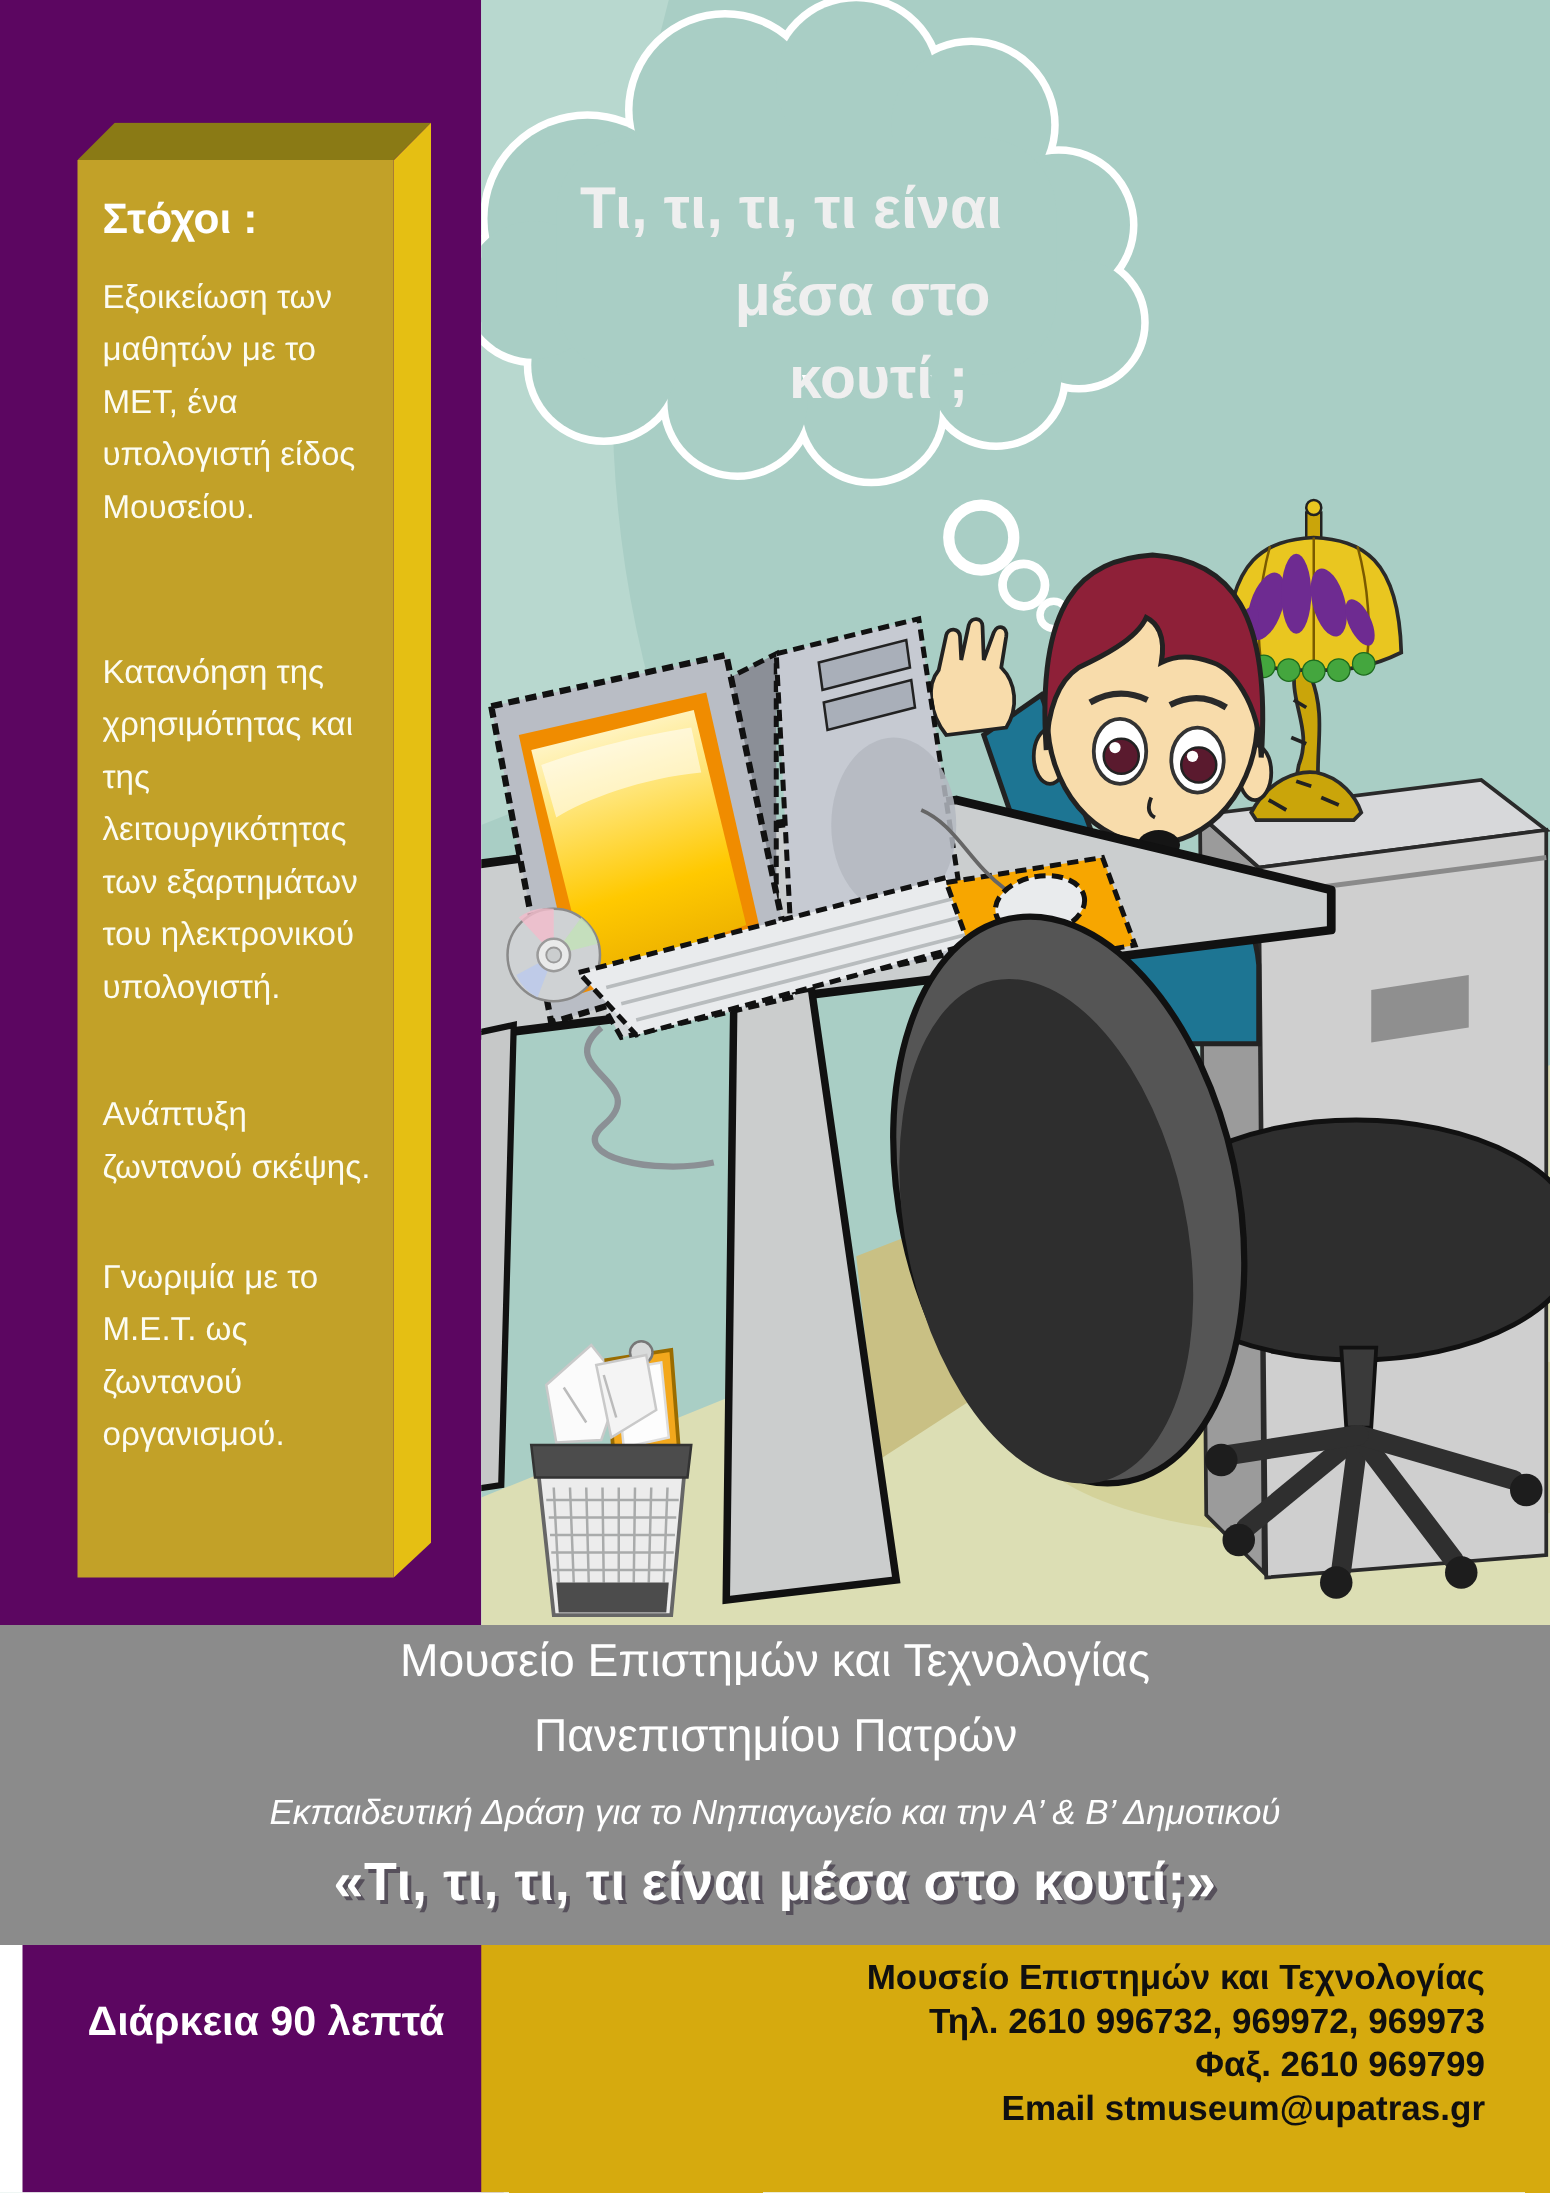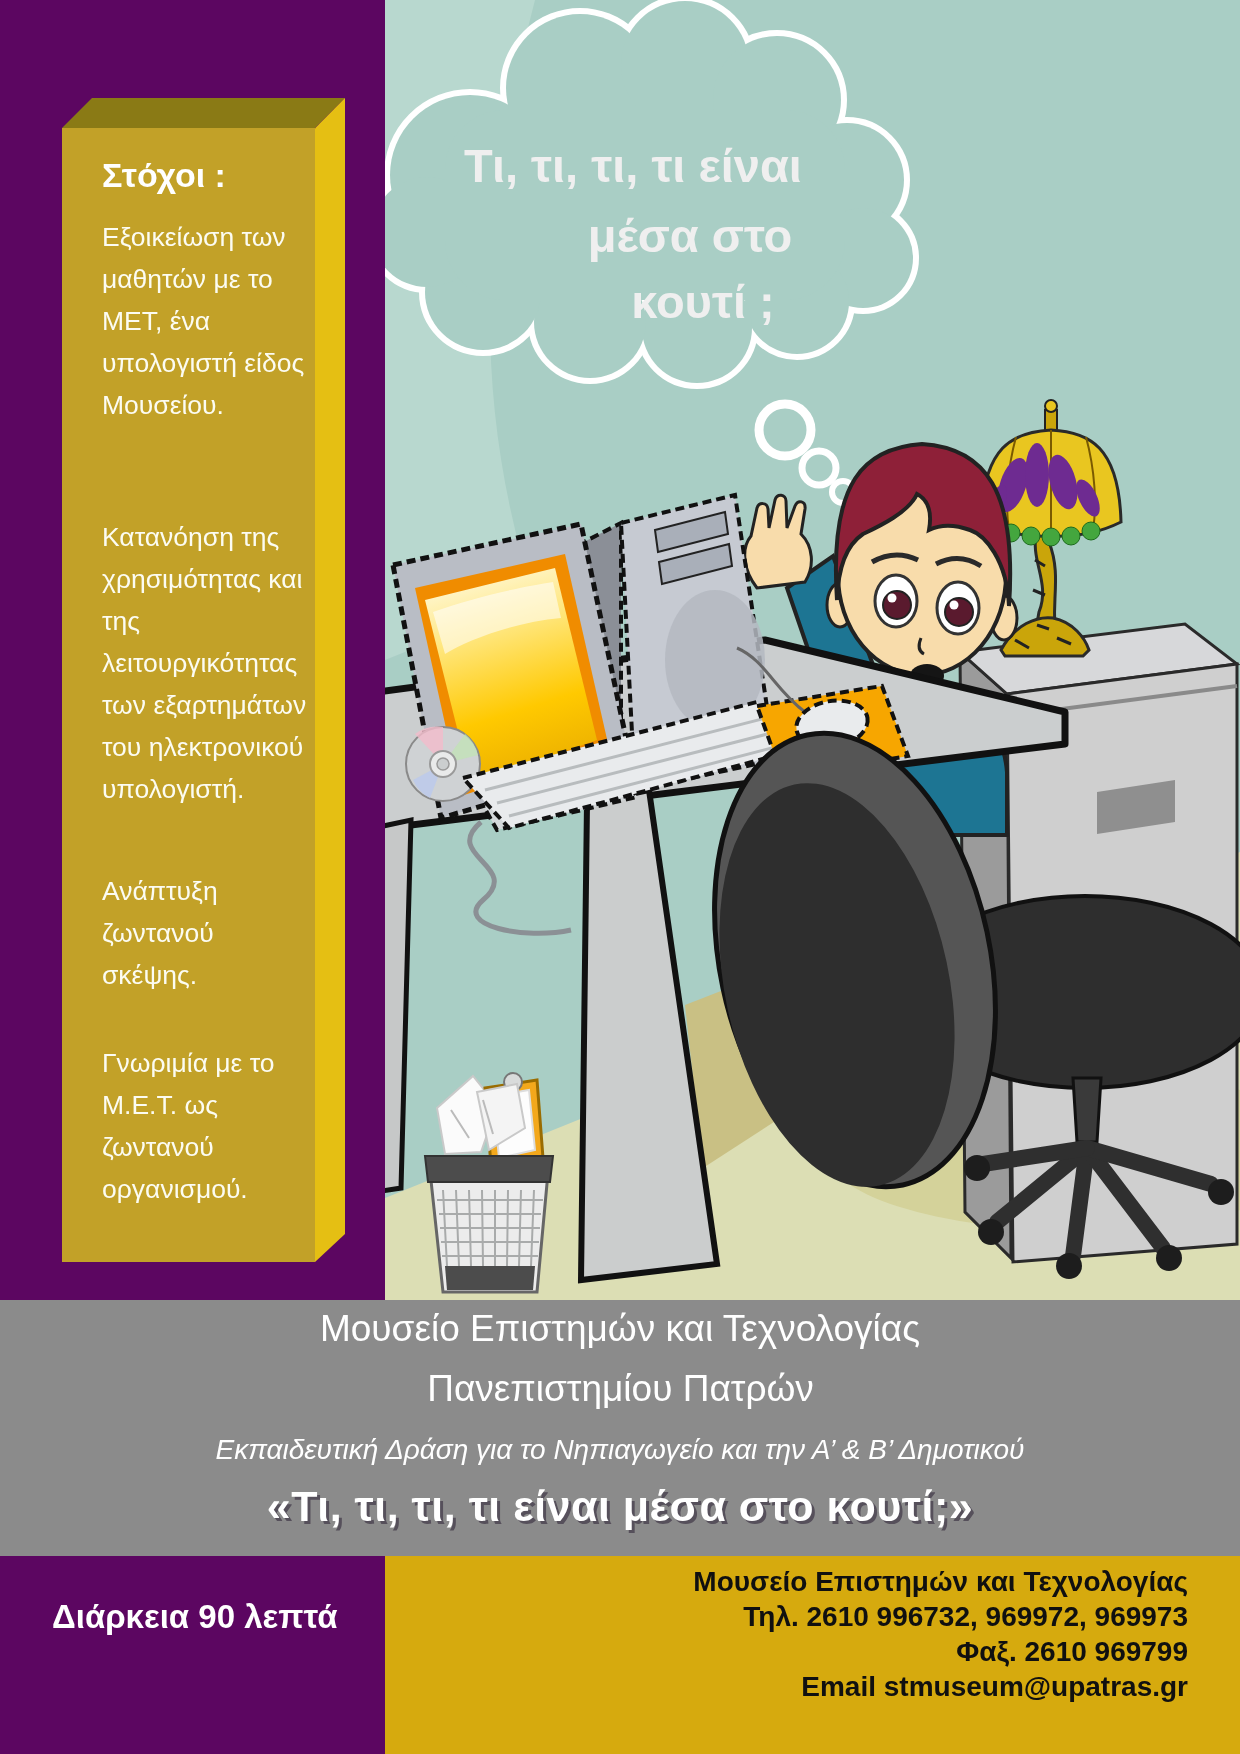--- a/index.html
+++ b/index.html
@@ -19,21 +19,21 @@
     clip-path:polygon(0 100%, 89.4% 100%, 100% 0, 10.6% 0);
   }
   .box-side {
     position:absolute; left:315px; top:98px; width:30px; height:1164px;
     background:var(--box-side,#e5bf13);
     clip-path:polygon(0 2.6%, 100% 0, 100% 97.6%, 0 100%);
   }
   .box-front {
     position:absolute; left:62px; top:128px; width:253px; height:1134px;
     background:var(--box-front,#c2a128);
-    box-sizing:border-box; padding:26px 8px 0 40px; overflow:hidden;
+    box-sizing:border-box; padding:26px 8px 0 20px; overflow:hidden;
     color:#fcfcf2; font-size:26.5px; line-height:42px;
   }
   .box-front h2 { margin:0; font-size:34px; line-height:42px; font-weight:bold; color:#ffffff; }
   .box-front p { margin:0; }
   .goal-1 { margin-top:20px !important; }
   .goal-2 { margin-top:90px !important; }
   .goal-3 { margin-top:92px !important; }
   .goal-4 { margin-top:60px !important; }
   .goal-5 { margin-top:46px !important; }
   .scene { position:absolute; left:385px; top:0; width:855px; height:1480px; }
@@ -48,21 +48,21 @@
   .banner-title2 { margin:18px 0 0 1px; font-size:37px; font-weight:500; }
   .banner-sub { margin:24px 0 0 0; font-size:28px; font-weight:400;font-style:italic; }
   .banner-activity {
     margin:16px 0 0 0; font-size:43px; font-weight:bold; letter-spacing:.5px;
     text-shadow:3px 3px 0 #56505b;
   }
 
   
   .footer { position:absolute; left:0; top:1556px; width:1240px; height:198px; }
   .footer-duration {
-    position:absolute; left:0; top:0; width:385px; height:198px;
+    position:absolute; left:18px; top:0; width:385px; height:198px;
     background:var(--purple,#5c0661); color:#ffffff;
     box-sizing:border-box; padding:42px 0 0 52px;
     font-size:33px; font-weight:600;
   }
   .footer-contact {
     position:absolute; left:385px; top:0; width:855px; height:198px;
     background:var(--gold,#d6aa0e); color:#101010;
     box-sizing:border-box; padding:8px 52px 0 0;
     text-align:right; font-size:28px; font-weight:bold; line-height:35px;
   }

